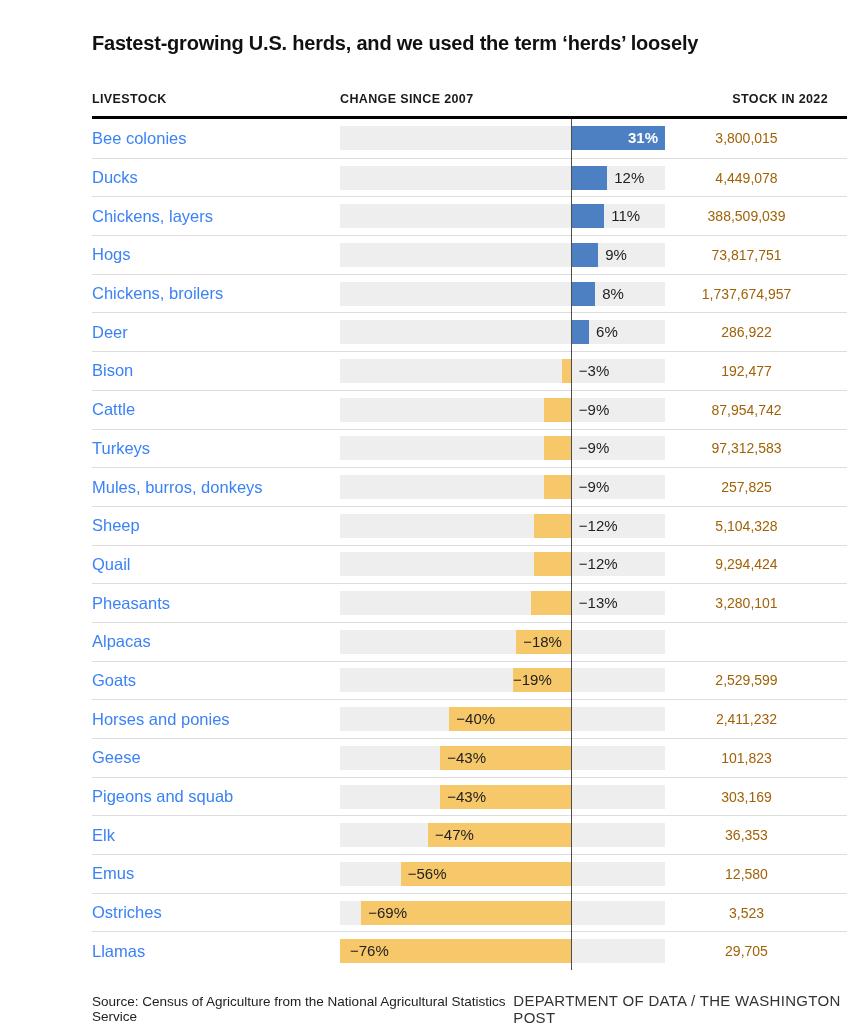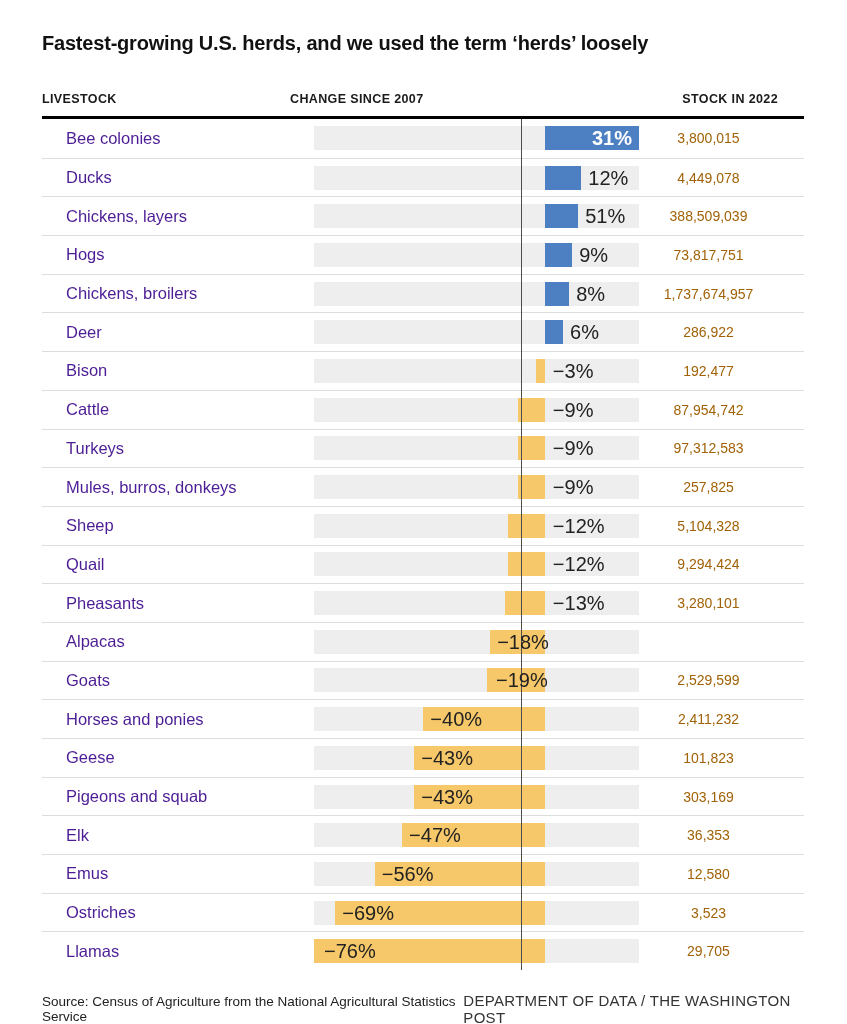--- a/index.html
+++ b/index.html
@@ -1,36 +1,36 @@
 <!DOCTYPE html>
 <html><head>
 <meta charset="utf-8">
 <style>
   html,body{margin:0;padding:0;background:#ffffff;}
   body{width:847px;height:1024px;font-family:"Liberation Sans",sans-serif;color:#111;}
-  .page{box-sizing:border-box;width:847px;height:1024px;padding:30px 20px 0 42px;}
+  .page{box-sizing:border-box;width:847px;height:1024px;padding:30px 20px 0 92px;}
   .content{width:762px;}
 
   .chart-title{font-size:20px;line-height:26px;font-weight:700;color:#111;margin:0 0 36px 0;letter-spacing:-0.2px;}
 
   .header-row{display:flex;align-items:flex-end;padding-bottom:10px;border-bottom:3px solid #000000;}
   .header-row .hcol{font-size:12.5px;font-weight:700;letter-spacing:0.03em;color:#1a1a1a;}
   .hcol.livestock{width:248px;}
   .hcol.change{width:325px;}
   .hcol.stock{flex:1;text-align:right;}
 
   .rows{position:relative;}
   .zero-line{position:absolute;top:0;bottom:0;width:1px;background:#4d4d4d;z-index:5;}
 
   .row{display:flex;align-items:center;height:38.7px;box-sizing:border-box;}
   .row + .row{border-top:1px solid #dddddd;}
-  .row-label{width:248px;font-size:16.5px;color:#4c1d95;margin-left:24px;}
+  .row-label{width:248px;font-size:16.5px;color:#3b82f6;}
   .track{position:relative;width:325px;height:24px;background:#eeeeee;}
   .bar{position:absolute;top:0;height:24px;}
-  .bar-label{position:absolute;top:0;height:16px;line-height:24px;font-size:20px;white-space:nowrap;z-index:6;}
+  .bar-label{position:absolute;top:0;height:16px;line-height:24px;font-size:15px;white-space:nowrap;z-index:6;}
   .stock{flex:1;text-align:center;padding-right:26px;font-size:14px;color:#a16207;}
 
   .footer{display:flex;justify-content:space-between;align-items:baseline;margin-top:22px;}
   .source-note{font-size:13.5px;color:#222;}
   .credit{font-size:15px;color:#333;letter-spacing:0.02em;}
 </style>
 </head>
 <body>
 
 <div class="page">
@@ -61,21 +61,21 @@
       <div class="bar" style="width: 36.45px; left: 230.84px; background: rgb(77, 128, 194);"></div>
       <div class="bar-label" style="left: 274.29px; color: rgb(34, 34, 34);">12%</div>
     </div>
     <div class="stock">4,449,078</div>
   </div>
 
   <div class="row">
     <div class="row-label">Chickens, layers</div>
     <div class="track">
       <div class="bar" style="width: 33.41px; left: 230.84px; background: rgb(77, 128, 194);"></div>
-      <div class="bar-label" style="left: 271.25px; color: rgb(34, 34, 34);">51%</div>
+      <div class="bar-label" style="left: 271.25px; color: rgb(34, 34, 34);">11%</div>
     </div>
     <div class="stock">388,509,039</div>
   </div>
 
   <div class="row">
     <div class="row-label">Hogs</div>
     <div class="track">
       <div class="bar" style="width: 27.34px; left: 230.84px; background: rgb(77, 128, 194);"></div>
       <div class="bar-label" style="left: 265.18px; color: rgb(34, 34, 34);">9%</div>
     </div>
@@ -168,21 +168,21 @@
     <div class="track">
       <div class="bar" style="width: 54.67px; left: 176.17px; background: rgb(247, 200, 105);"></div>
       <div class="bar-label" style="left: 183.17px; color: rgb(34, 34, 34); text-align: right;">−18%</div>
     </div>
   </div>
 
   <div class="row">
     <div class="row-label">Goats</div>
     <div class="track">
       <div class="bar" style="width: 57.71px; left: 173.13px; background: rgb(247, 200, 105);"></div>
-      <div class="bar-label" style="left: 182px; color: rgb(34, 34, 34);">−19%</div>
+      <div class="bar-label" style="left: 173px; color: rgb(34, 34, 34);">−19%</div>
     </div>
     <div class="stock">2,529,599</div>
   </div>
 
   <div class="row">
     <div class="row-label">Horses and ponies</div>
     <div class="track">
       <div class="bar" style="width: 121.5px; left: 109.35px; background: rgb(247, 200, 105);"></div>
       <div class="bar-label" style="left: 116.35px; color: rgb(34, 34, 34); text-align: center;">−40%</div>
     </div>

